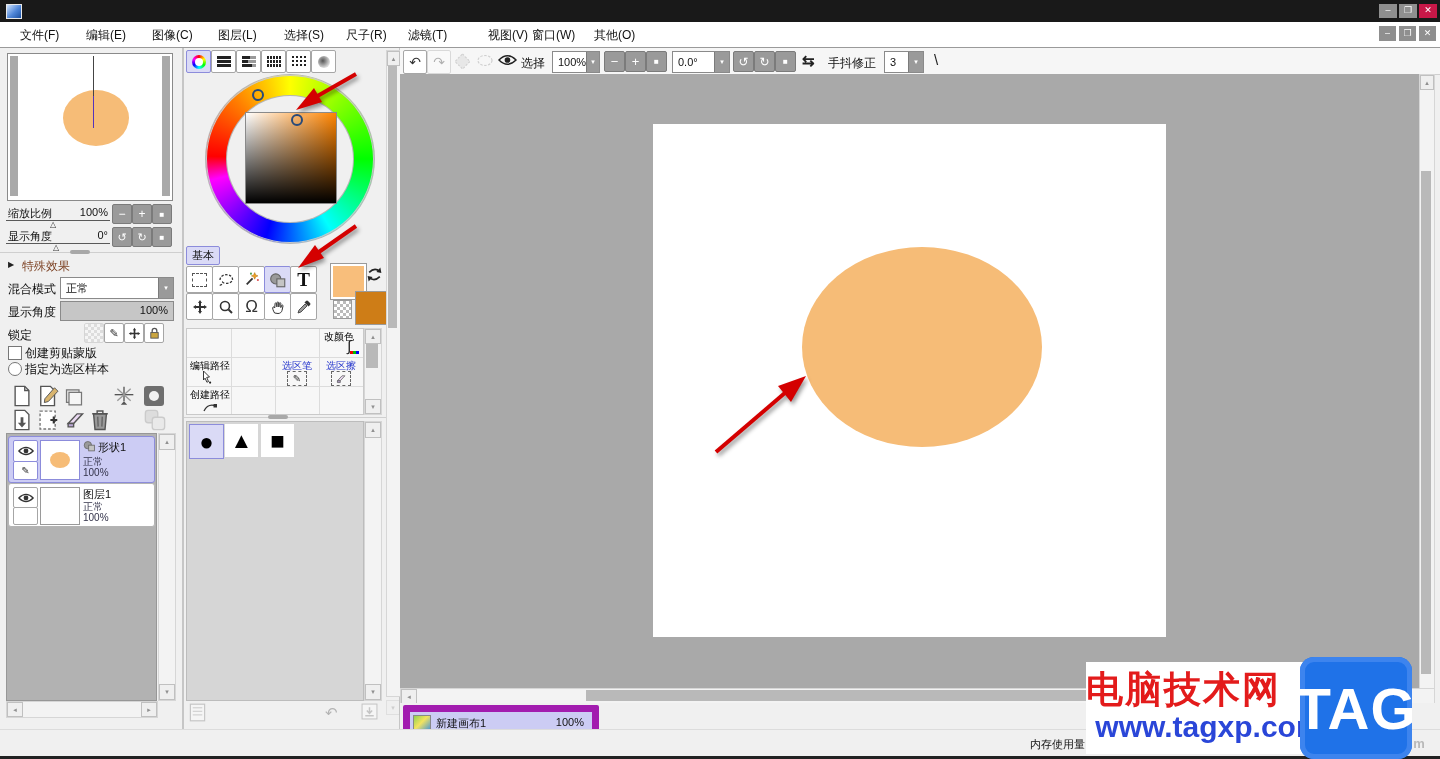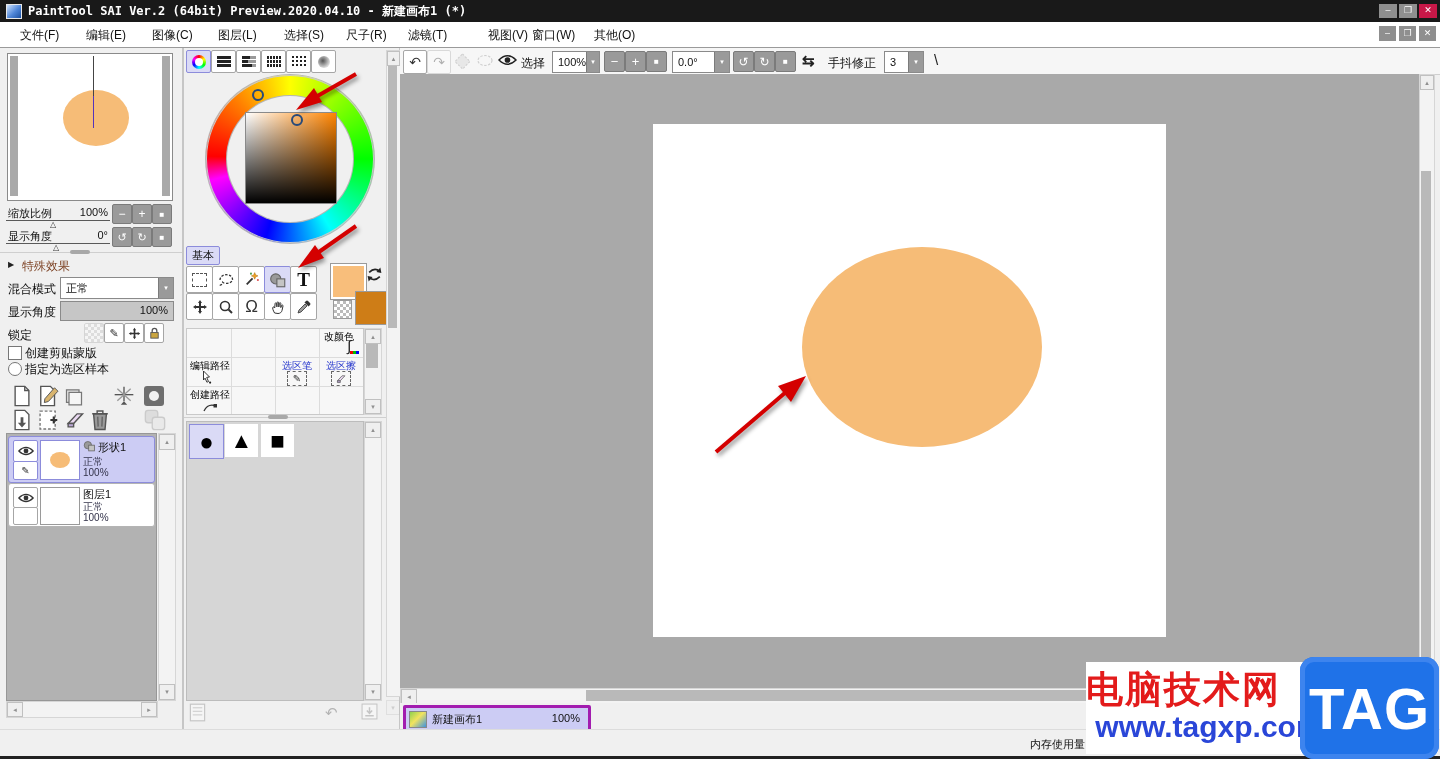--- a/index.html
+++ b/index.html
@@ -57,21 +57,20 @@
   .dashedbox{border:1px dashed #666;display:flex;align-items:center;justify-content:center}
 
   .redarrow{filter:drop-shadow(2px 3px 2px rgba(0,0,0,.4))}
   svg{display:block}
 </style>
 </head>
 <body>
 
 <div class="abs titlebar">
   <span class="appicon"></span>
-  <span class="title-text">PaintTool SAI Ver.2 (64bit) Preview.2020.04.10 - 新建画布1 (*)</span>
   <span style="margin-left:auto;display:flex;margin-right:3px">
     <span class="winbtn">–</span>
     <span class="winbtn">❐</span>
     <span class="winbtn close">✕</span>
   </span>
 </div>
 
 <div class="abs menubar">
   <span class="menuitem" style="left:20px">文件(F)</span>
   <span class="menuitem" style="left:86px">编辑(E)</span>
@@ -529,21 +528,21 @@
   <div class="sbtn" style="width:12px;height:13px">▴</div>
   <div class="thumb" style="position:absolute;left:1px;top:96px;width:10px;height:503px"></div>
 </div>
 
 <div class="abs track" style="left:400px;top:688px;width:1033px;height:15px">
   <div class="sbtn" style="width:14px;height:13px;position:absolute;left:0">◂</div>
   <div class="thumb" style="position:absolute;left:185px;top:1px;width:820px;height:11px"></div>
 </div>
 
 <div class="abs" style="left:400px;top:703px;width:1040px;height:26px;background:#f0f0f0"></div>
-<div class="abs" style="left:403px;top:705px;width:182px;height:22px;background:#ccccf4;border:3px solid #a21caf;border-radius:2px">
+<div class="abs" style="left:403px;top:705px;width:182px;height:22px;background:#ccccf4;border:7px solid #a21caf;border-radius:2px">
   <div style="position:absolute;left:3px;top:3px;width:16px;height:15px;border:1px solid #888;background:linear-gradient(135deg,#8fd14f 0%,#f2e35f 45%,#3f94df 100%)"></div>
   <span style="position:absolute;left:26px;top:4px;font-size:11px;color:#111">新建画布1</span>
   <span style="position:absolute;right:8px;top:4px;font-size:11px;color:#111">100%</span>
 </div>
 
 <div class="abs" style="left:0;top:729px;width:1440px;height:28px;background:#f0f0f0;border-top:1px solid #dcdcdc">
   <span class="abs" style="left:1030px;top:7px;font-size:11px;color:#111">内存使用量</span>
   <div class="abs" style="left:1108px;top:8px;width:74px;height:13px;background:#fff;border:1px solid #8fa4c8">
     <div style="width:14px;height:100%;background:#57c96a"></div>
   </div>
@@ -551,15 +550,15 @@
   <div class="abs" style="left:1306px;top:8px;width:80px;height:13px;background:#eef2f8;border:1px solid #8fa4c8">
     <span style="position:absolute;left:6px;top:1px;font-size:10px;color:#445">95%</span>
   </div>
 </div>
 <div class="abs" style="left:0;top:756px;width:1440px;height:3px;background:#222"></div>
 
 <span class="abs" style="left:1330px;top:736px;font-size:13px;font-weight:bold;color:#b9b9b9;z-index:58;letter-spacing:1px">www.xz7.com</span>
 <div class="abs" style="left:1086px;top:662px;width:246px;height:92px;background:#fff;z-index:60"></div>
 <div class="abs" style="left:1086px;top:665px;width:246px;font-size:37px;font-weight:bold;color:#e31b1b;z-index:61;letter-spacing:2px">电脑技术网</div>
 <div class="abs" style="left:1086px;top:710px;width:246px;text-align:center;font-size:30px;font-weight:bold;color:#2a46d8;z-index:61">www.tagxp.com</div>
-<div class="abs flex" style="left:1300px;top:657px;width:139px;height:102px;background:#1f72e8;border-radius:14px;z-index:62;box-shadow:inset 0 0 0 5px #3d84ee">
+<div class="abs flex" style="left:1300px;top:657px;width:112px;height:102px;background:#1f72e8;border-radius:14px;z-index:62;box-shadow:inset 0 0 0 5px #3d84ee">
   <span style="font-size:58px;font-weight:bold;color:#fff;letter-spacing:1px">TAG</span>
 </div>
 
 </body></html>

